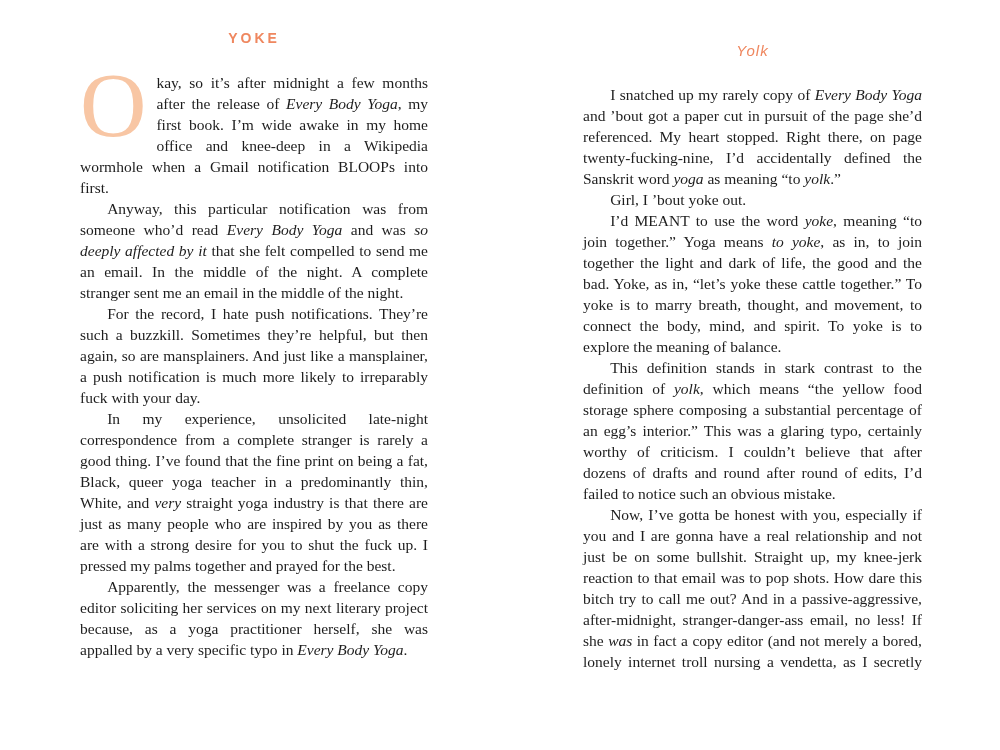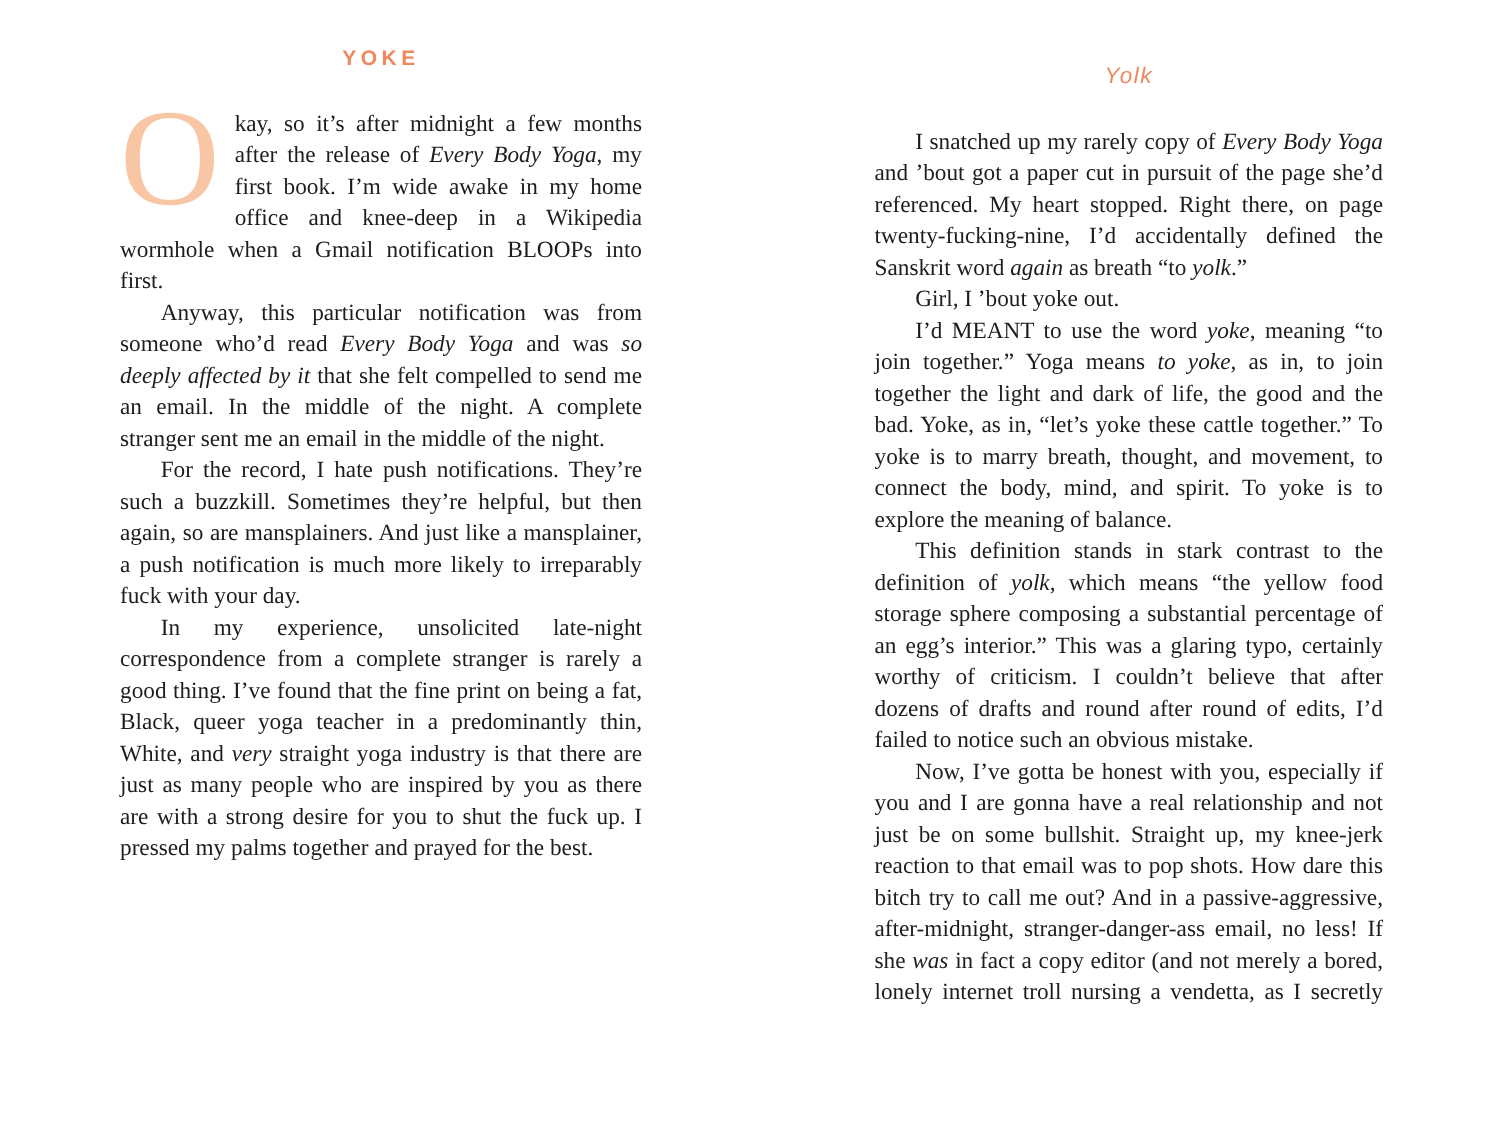--- a/index.html
+++ b/index.html
@@ -79,27 +79,28 @@
 
 <div class="spread">
 
   <div class="page page-left">
     <div class="running-header caps" style="color: rgb(239, 135, 95);">YOKE</div>
     <div class="body-text">
         <p class="para first"><span class="dropcap" style="color: rgb(248, 198, 164);">O</span><span>kay, so it’s after midnight a few months after the release of </span><em>Every Body Yoga</em><span>, my first book. I’m wide awake in my home office and knee-deep in a Wikipedia wormhole when a Gmail notification BLOOPs into first.</span></p>
         <p class="para"><span>Anyway, this particular notification was from someone who’d read </span><em>Every Body Yoga</em><span> and was </span><em>so deeply affected by it</em><span> that she felt compelled to send me an email. In the middle of the night. A complete stranger sent me an email in the middle of the night.</span></p>
         <p class="para"><span>For the record, I hate push notifications. They’re such a buzzkill. Sometimes they’re helpful, but then again, so are mansplainers. And just like a mansplainer, a push notification is much more likely to irreparably fuck with your day.</span></p>
         <p class="para"><span>In my experience, unsolicited late-night correspondence from a complete stranger is rarely a good thing. I’ve found that the fine print on being a fat, Black, queer yoga teacher in a predominantly thin, White, and </span><em>very</em><span> straight yoga industry is that there are just as many people who are inspired by you as there are with a strong desire for you to shut the fuck up. I pressed my palms together and prayed for the best.</span></p>
+        <p class="para"><span>Apparently, the messenger was a freelance copy editor soliciting her services on my next literary project because, as a yoga practitioner herself, she was appalled by a very specific typo in </span><em>Every Body Yoga</em><span>.</span></p>
       </div>
   </div>
 
   <div class="page page-right">
     <div class="running-header ital" style="color: rgb(239, 135, 95);">Yolk</div>
     <div class="body-text">
-        <p class="para"><span>I snatched up my rarely copy of </span><em>Every Body Yoga</em><span> and ’bout got a paper cut in pursuit of the page she’d referenced. My heart stopped. Right there, on page twenty-fucking-nine, I’d accidentally defined the Sanskrit word </span><em>again</em><span> as breath “to </span><em>yolk</em><span>.”</span></p>
+        <p class="para"><span>I snatched up my rarely copy of </span><em>Every Body Yoga</em><span> and ’bout got a paper cut in pursuit of the page she’d referenced. My heart stopped. Right there, on page twenty-fucking-nine, I’d accidentally defined the Sanskrit word </span><em>yoga</em><span> as meaning “to </span><em>yolk</em><span>.”</span></p>
         <p class="para"><span>Girl, I ’bout yoke out.</span></p>
         <p class="para"><span>I’d MEANT to use the word </span><em>yoke</em><span>, meaning “to join together.” Yoga means </span><em>to yoke</em><span>, as in, to join together the light and dark of life, the good and the bad. Yoke, as in, “let’s yoke these cattle together.” To yoke is to marry breath, thought, and movement, to connect the body, mind, and spirit. To yoke is to explore the meaning of balance.</span></p>
         <p class="para"><span>This definition stands in stark contrast to the definition of </span><em>yolk</em><span>, which means “the yellow food storage sphere composing a substantial percentage of an egg’s interior.” This was a glaring typo, certainly worthy of criticism. I couldn’t believe that after dozens of drafts and round after round of edits, I’d failed to notice such an obvious mistake.</span></p>
         <p class="para"><span>Now, I’ve gotta be honest with you, especially if you and I are gonna have a real relationship and not just be on some bullshit. Straight up, my knee-jerk reaction to that email was to pop shots. How dare this bitch try to call me out? And in a passive-aggressive, after-midnight, stranger-danger-ass email, no less! If she </span><em>was</em><span> in fact a copy editor (and not merely a bored, lonely internet troll nursing a vendetta, as I secretly suspected), then she must understand that typos are to be expected in a work of any</span></p>
       </div>
   </div>
 
   <div class="page-number left-num">4</div>
 
   <div class="page-number right-num">5</div>

